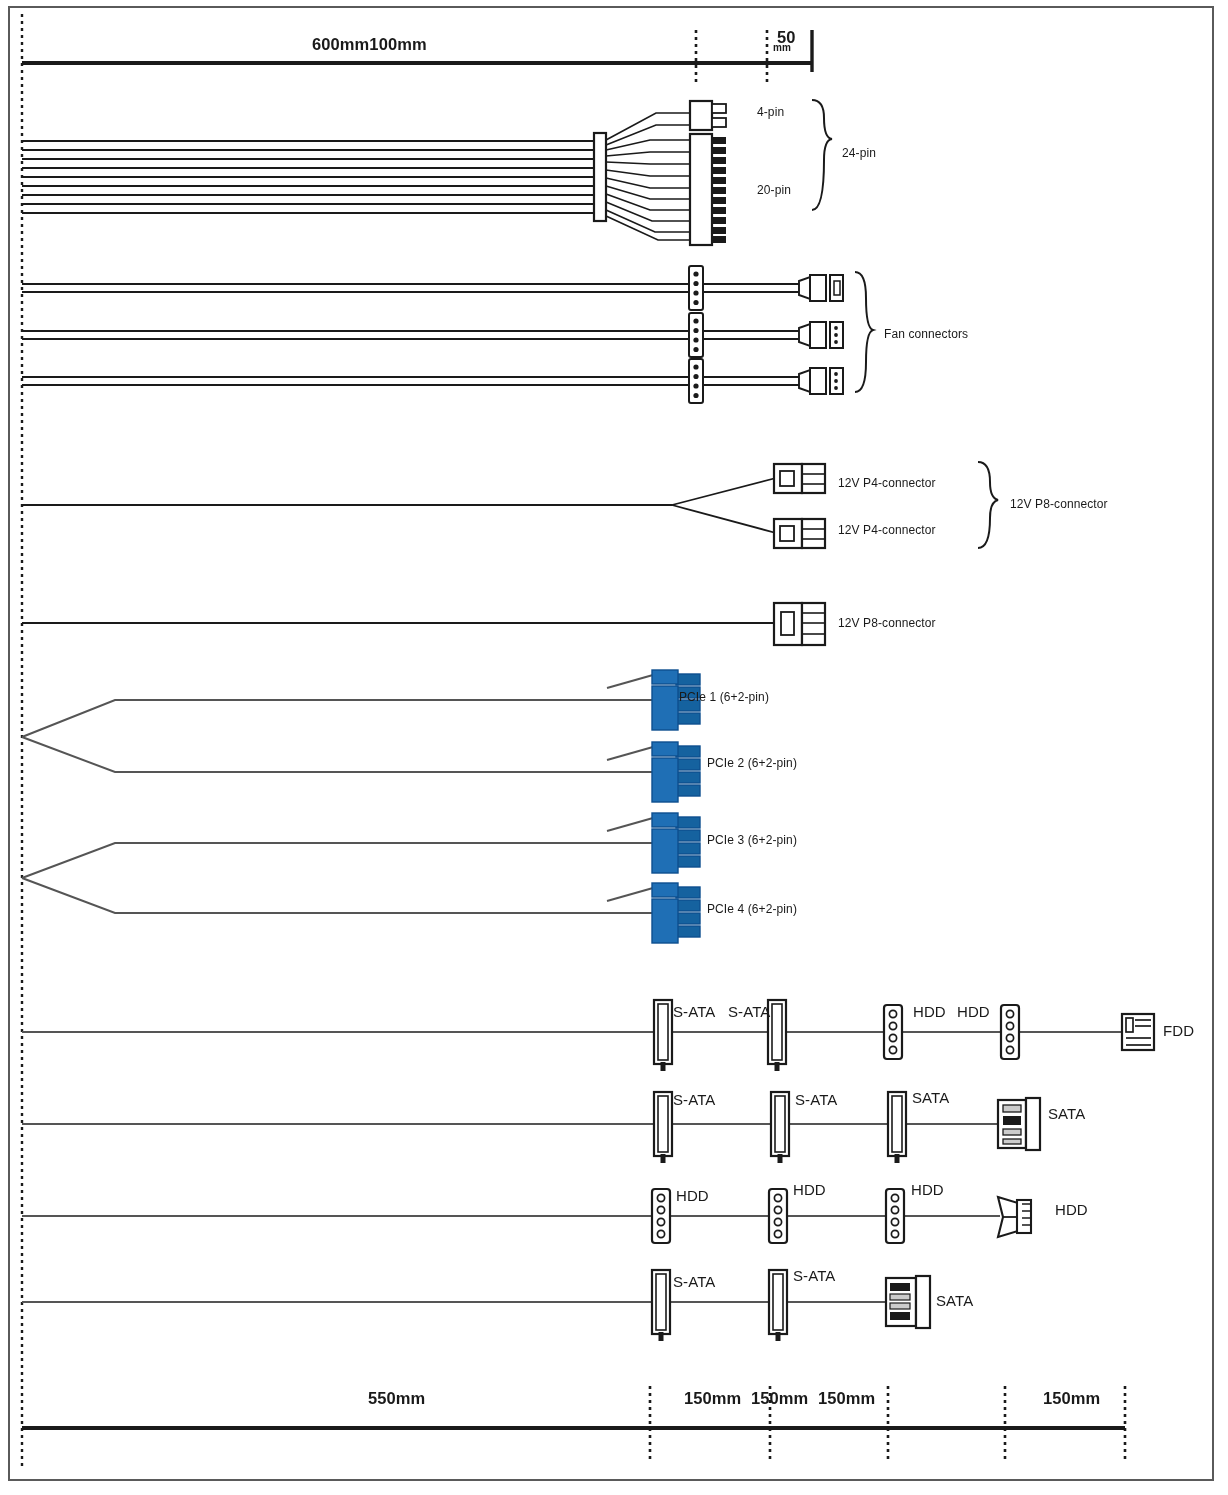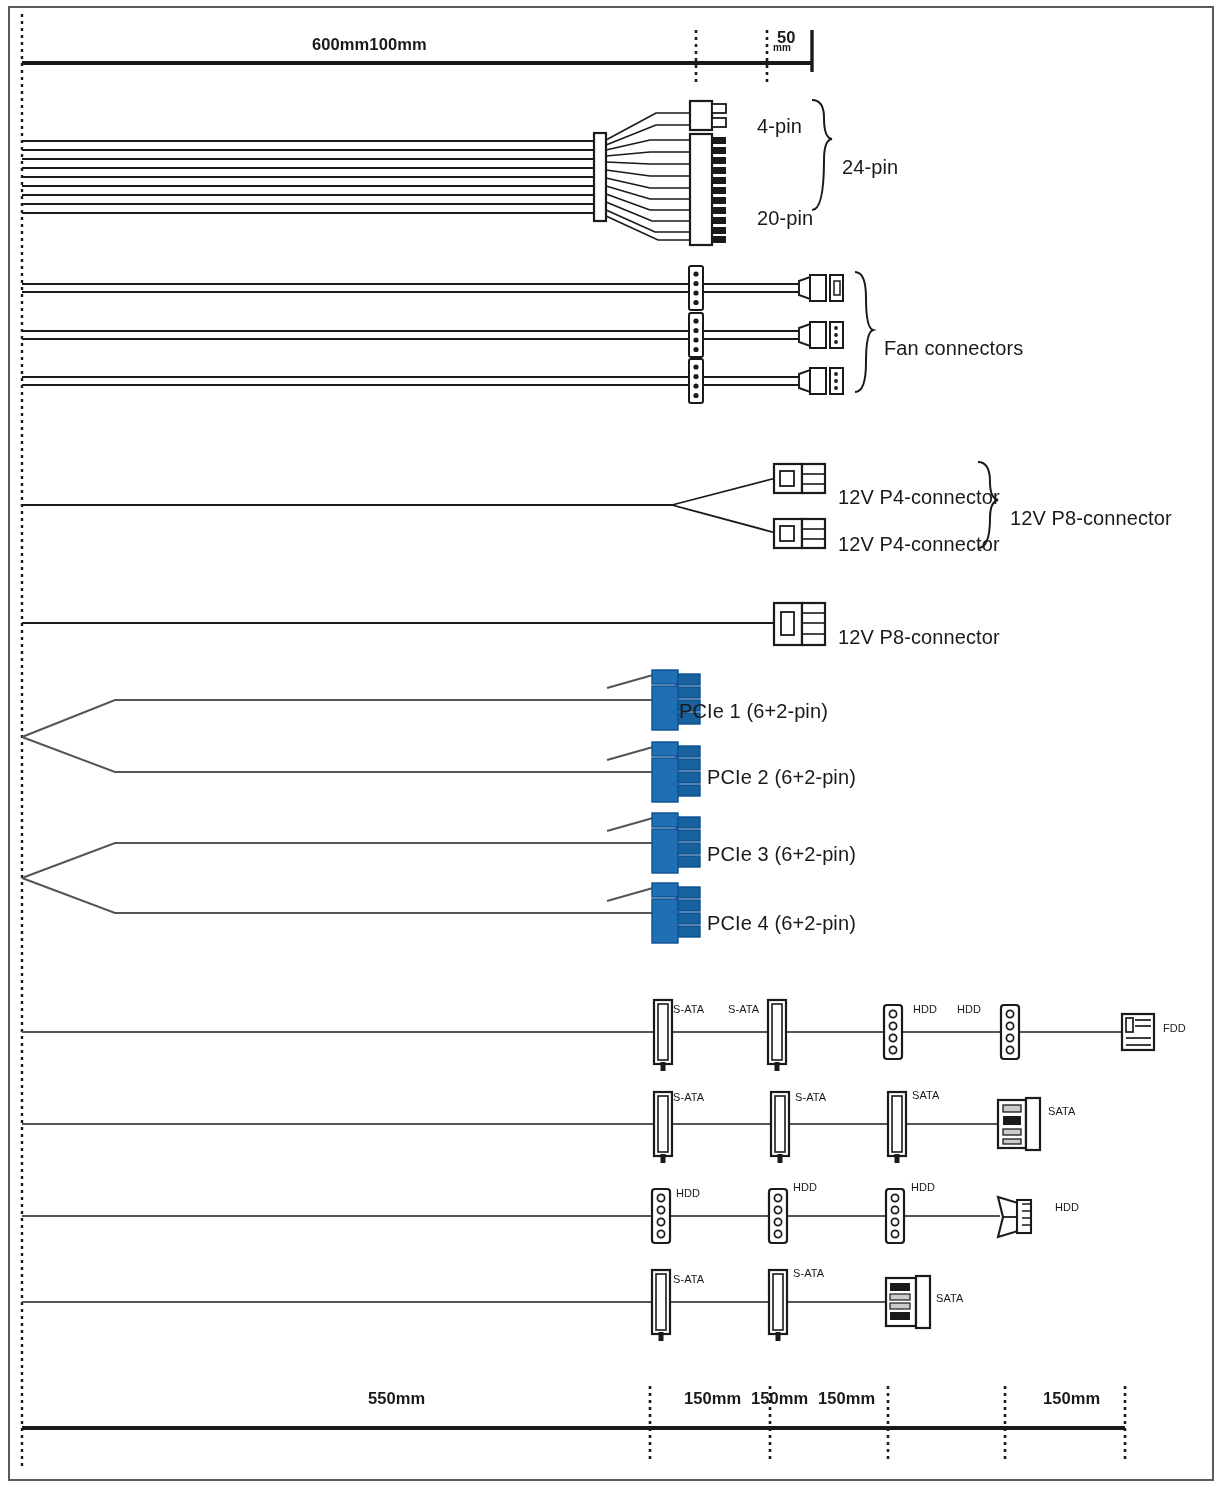--- a/index.html
+++ b/index.html
@@ -25,22 +25,22 @@
     width:1228px; height:1495px;
   }
   .lbl{
     position:absolute;
     font-family:"Liberation Sans", sans-serif;
     color:#1a1a1a;
     white-space:nowrap;
     line-height:1;
     letter-spacing:0.1px;
   }
-  .lbl-sm{font-size:11px;}
-  .lbl-md{font-size:20px;margin-top:10px;}
+  .lbl-sm{font-size:15px;}
+  .lbl-md{font-size:12px;}
   .lbl-dim{font-size:16.5px;font-weight:bold;}
   .lbl-tiny{font-size:10px;}
 </style>
 </head>
 <body>
 
 <div id="stage">
   <div id="frame"></div>
 
   <svg id="svgroot" viewBox="0 0 1228 1495">
@@ -329,21 +329,21 @@
       <line x1="22" y1="1428" x2="1125" y2="1428" stroke="#1a1a1a" stroke-width="4.2"></line>
     </g>
   </svg>
 
   <div class="lbl lbl-dim" style="left:312px;top:36px;">600mm100mm</div>
   <div class="lbl lbl-dim" style="left:777px;top:29px;text-align:right;">50</div>
   <div class="lbl lbl-tiny" style="left:773px;top:43px;font-weight:bold;">mm</div>
 
   <div class="lbl lbl-md" style="left:757px;top:106px;">4-pin</div>
   <div class="lbl lbl-md" style="left:842px;top:147px;">24-pin</div>
-  <div class="lbl lbl-md" style="left:757px;top:198px;">20-pin</div>
+  <div class="lbl lbl-md" style="left:757px;top:184px;">20-pin</div>
 
   <div class="lbl lbl-md" style="left:884px;top:328px;">Fan connectors</div>
 
   <div class="lbl lbl-md" style="left:838px;top:477px;">12V P4-connector</div>
   <div class="lbl lbl-md" style="left:838px;top:524px;">12V P4-connector</div>
   <div class="lbl lbl-md" style="left:1010px;top:498px;">12V P8-connector</div>
 
   <div class="lbl lbl-md" style="left:838px;top:617px;">12V P8-connector</div>
 
   <div class="lbl lbl-md" style="left:679px;top:691px;">PCIe 1 (6+2-pin)</div>

